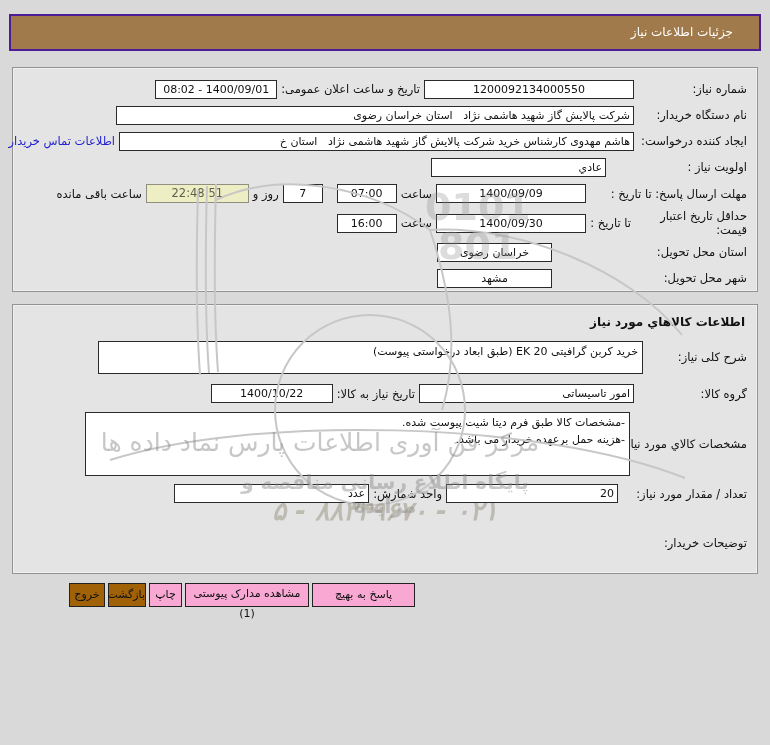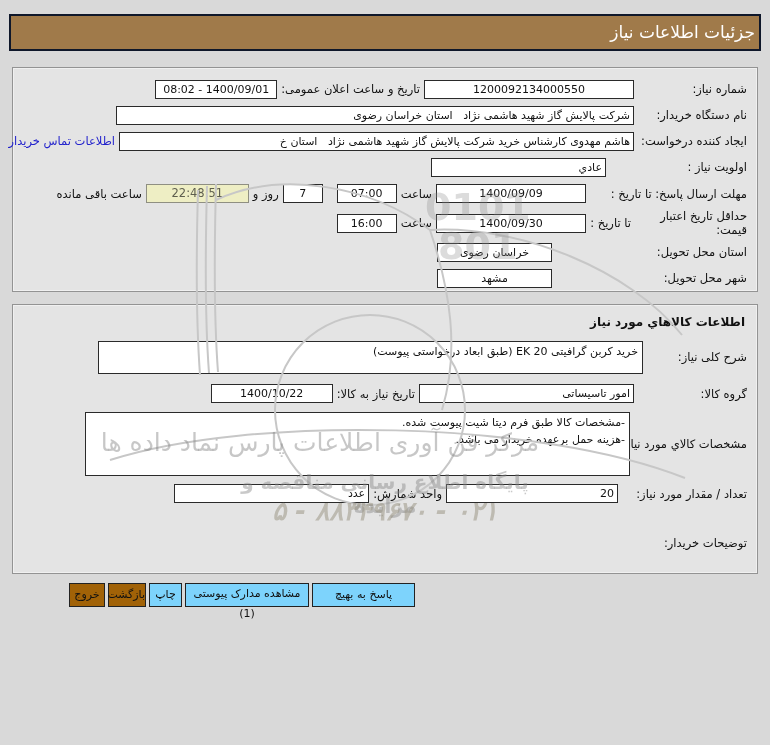--- a/index.html
+++ b/index.html
@@ -9,25 +9,25 @@
     font-family:"DejaVu Sans", sans-serif;
     direction:rtl;
     overflow:hidden;
     position:relative;
     color:#111;
   }
   .titlebar {
     margin:14px 9px 0 9px;
     height:37px;
     background:#a07a4a;
-    border:2px solid #0f172a;
+    border:2px solid #4c1d95;
     color:#ffffff;
-    font-size:17px;
+    font-size:12px;
     line-height:33px;
-    padding-right:4px;
+    padding-right:26px;
   }
   .panel {
     margin:0 12px;
     background:#e4e4e4;
     border:1px solid #939393;
     box-shadow:inset 0 0 0 1px #f0f0f0;
     position:relative;
     padding:8px 10px 0 10px;
   }
   .p1 { margin-top:16px; height:225px; }
@@ -63,21 +63,21 @@
     font-size:11px; line-height:1.55; padding:1px 4px;
     white-space:pre-wrap; overflow:hidden; margin-right:4px;
     align-self:center;
   }
   .bb33{height:33px;} .bb64{height:64px;} .bb66{height:66px;}
   .btnrow { display:flex; align-items:center; margin:9px 12px 0 12px; padding-right:343px; }
   .btn {
     flex:none; height:24px; border:1px solid #222; font-family:"DejaVu Sans",sans-serif;
     font-size:11px; color:#111; margin-left:3px; cursor:pointer; line-height:20px;
   }
-  .btn-green { background:#7dd3fc; }
+  .btn-green { background:#f9a8d4; }
   .btn-pink  { background:#a16207; }
   .bw103{width:103px;} .bw124{width:124px;} .bw33{width:33px;} .bw38{width:38px;} .bw36{width:36px;}
   
   .wm { position:absolute; inset:0; pointer-events:none; z-index:40; }
   .wm > div { position:absolute; }
   .wm-latin { left:150px; top:388px; width:420px; text-align:center; font-size:30px; font-weight:bold; color:rgba(120,120,120,.45); letter-spacing:1px; direction:ltr; }
   .wm-fa1 { left:70px; top:428px; width:500px; text-align:center; font-size:25px; color:rgba(130,130,130,.45); }
   .wm-fa2 { left:210px; top:470px; width:350px; text-align:center; font-size:20px; font-weight:bold; color:rgba(135,135,135,.45); }
   .wm-phone { left:210px; top:496px; width:350px; text-align:center; font-size:26px; font-weight:bold; color:rgba(150,143,125,.5);font-style:italic; }
   .wm-d1 { left:425px; top:185px; font-size:38px; font-weight:bold; color:rgba(140,140,140,.30); direction:ltr; }

